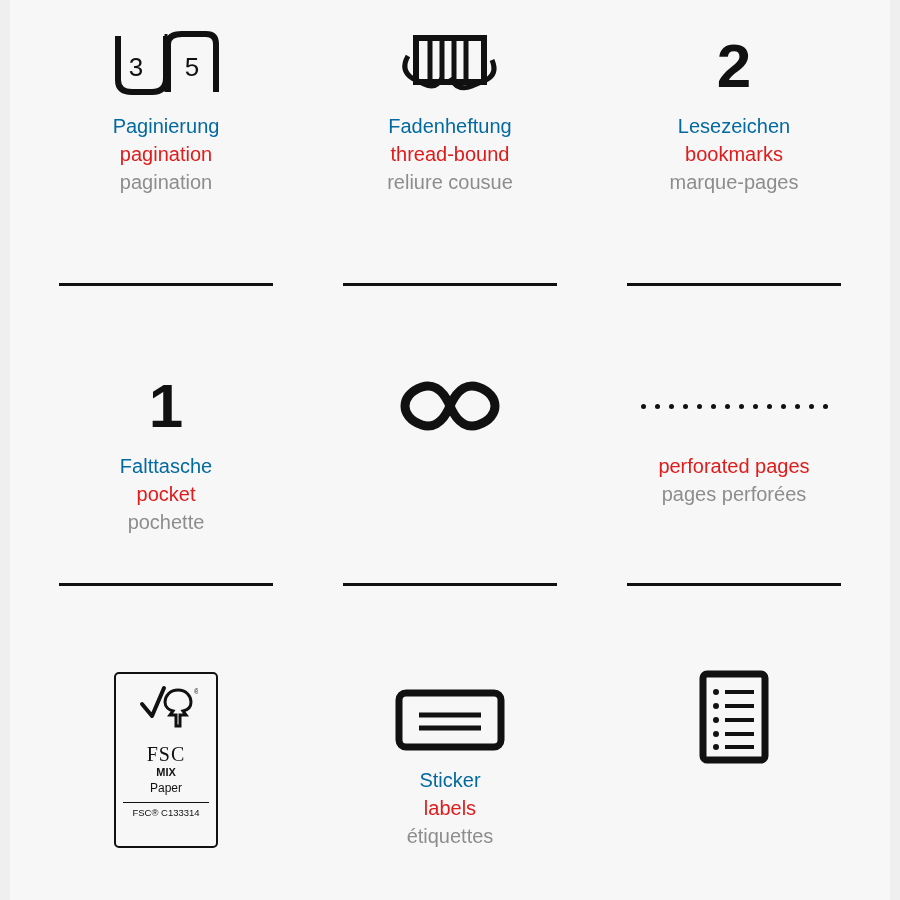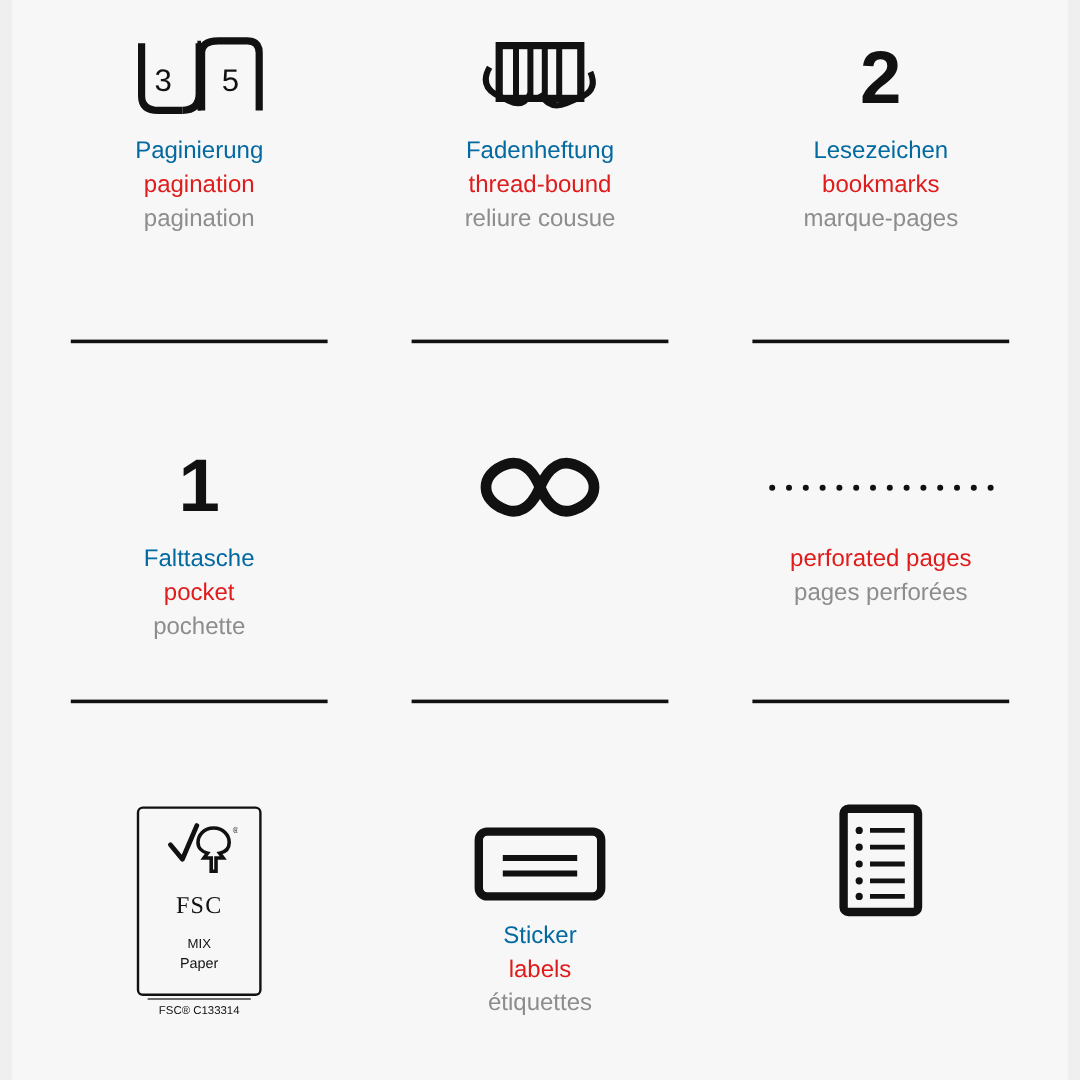--- a/index.html
+++ b/index.html
@@ -96,49 +96,50 @@
   .dots span {
     display: block;
     width: 5px;
     height: 5px;
     border-radius: 50%;
     background: #111;
   }
   
   .fsc {
     width: 104px;
-    height: 158px;
+    height: 176px;
     border: 2px solid #111;
     border-radius: 5px;
     box-sizing: border-box;
     display: flex;
     flex-direction: column;
     align-items: center;
     justify-content: flex-start;
     padding-top: 8px;
     background: #f7f7f7;
   }
   .fsc-tree { margin-bottom: 2px; }
   .fsc-title {
     font-family: "Liberation Serif", serif;
     font-size: 20px;
     letter-spacing: 1px;
     margin-top: 1px;
   }
   .fsc-sub {
     font-size: 11px;
-    margin-top: 14px;
+    margin-top: 0;
+    font-weight: bold;
   }
   .fsc-sub2 {
     font-size: 12px;
     margin-top: 3px;
   }
   .fsc-code {
     font-size: 9.5px;
-    margin-top: 22px;
+    margin-top: 7px;
     border-top: 1px solid #111;
     width: 86px;
     text-align: center;
     padding-top: 4px;
   }
   .big-num {
     font-size: 62px;
     font-weight: bold;
     line-height: 1;
     font-family: "Liberation Sans", sans-serif;

